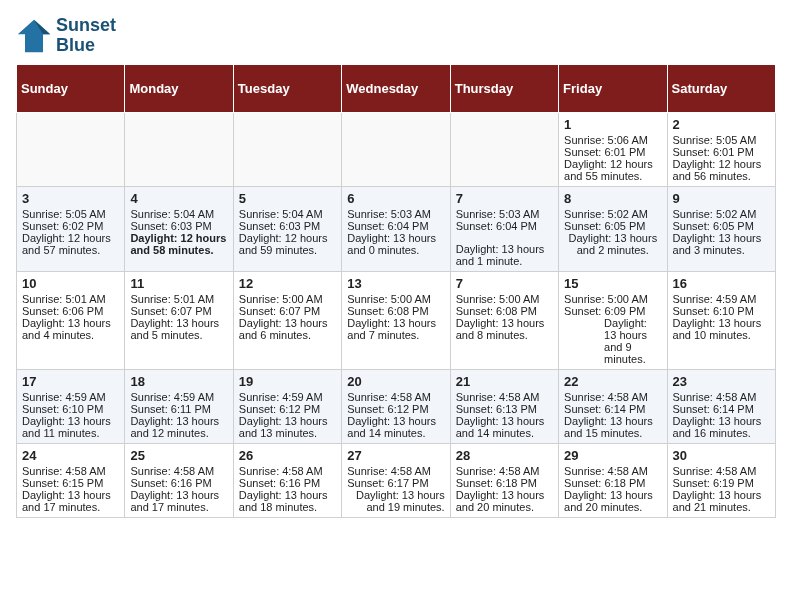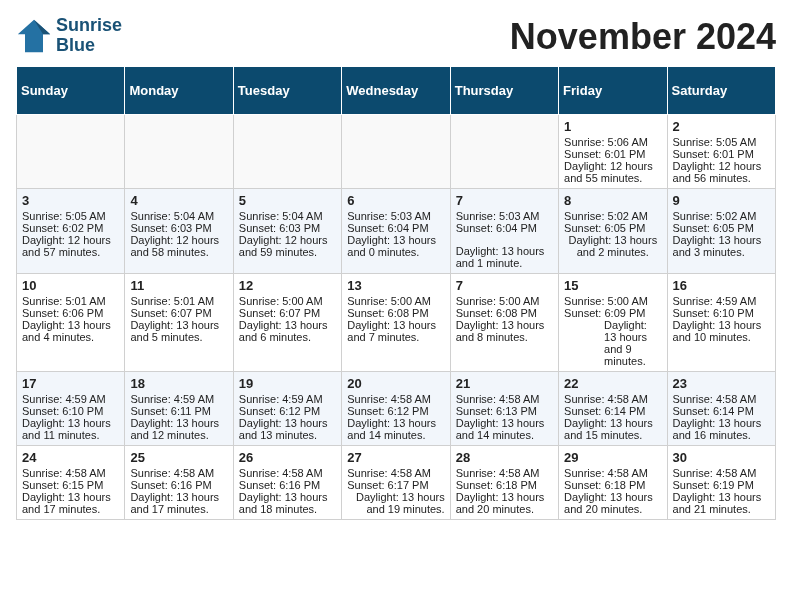--- a/index.html
+++ b/index.html
@@ -45,21 +45,21 @@
     .location-title {
       font-size: 15px;
       color: #444;
     }
     .calendar-table {
       width: 100%;
       border-collapse: collapse;
       table-layout: fixed;
     }
     .calendar-table th {
-      background: #0c4a6e;
+      background: #7f1d1d;
       color: #fff;
       font-size: 13px;
       font-weight: bold;
       padding: 16px 4px;
       text-align: left;
       border: 1px solid #fff;
     }
     .calendar-table td {
       vertical-align: top;
       padding: 4px 5px;
@@ -92,26 +92,25 @@
 <body>
 
 <div>
   <div class="header-area">
     <div class="logo">
       <svg class="logo-icon" viewBox="0 0 40 40">
         <polygon points="20,2 38,18 30,18 30,38 10,38 10,18 2,18" fill="#2471a3"></polygon>
         <polygon points="20,2 38,18 30,18" fill="#1a5276"></polygon>
       </svg>
       <div class="logo-text">
-        <span>Sunrise</span>
+        <span>Sunset</span>
         <span>Blue</span>
       </div>
     </div>
     <div class="title-area">
-      <div class="month-title">November 2024</div>
     </div>
   </div>
 
   <table class="calendar-table">
     <thead>
       <tr>
       <th>Sunday</th>
           <th>Monday</th>
           <th>Tuesday</th>
           <th>Wednesday</th>
@@ -144,21 +143,21 @@
           <td style="background: rgb(242, 246, 251);">
             <span class="day-num">3</span>
             <span style="display: block;">Sunrise: 5:05 AM</span>
             <span style="display: block;">Sunset: 6:02 PM</span>
             <span style="display: block;">Daylight: 12 hours and 57 minutes.</span>
           </td>
           <td style="background: rgb(242, 246, 251);">
             <span class="day-num">4</span>
             <span style="display: block;">Sunrise: 5:04 AM</span>
             <span style="display: block;">Sunset: 6:03 PM</span>
-            <span style="display: block;">Daylight: 12 hours and 58 minutes.</span>
+            <span style="display: block; font-weight: bold;">Daylight: 12 hours and 58 minutes.</span>
           </td>
           <td style="background: rgb(242, 246, 251);">
             <span class="day-num">5</span>
             <span style="display: block;">Sunrise: 5:04 AM</span>
             <span style="display: block;">Sunset: 6:03 PM</span>
             <span style="display: block;">Daylight: 12 hours and 59 minutes.</span>
           </td>
           <td style="background: rgb(242, 246, 251);">
             <span class="day-num">6</span>
             <span style="display: block;">Sunrise: 5:03 AM</span>

